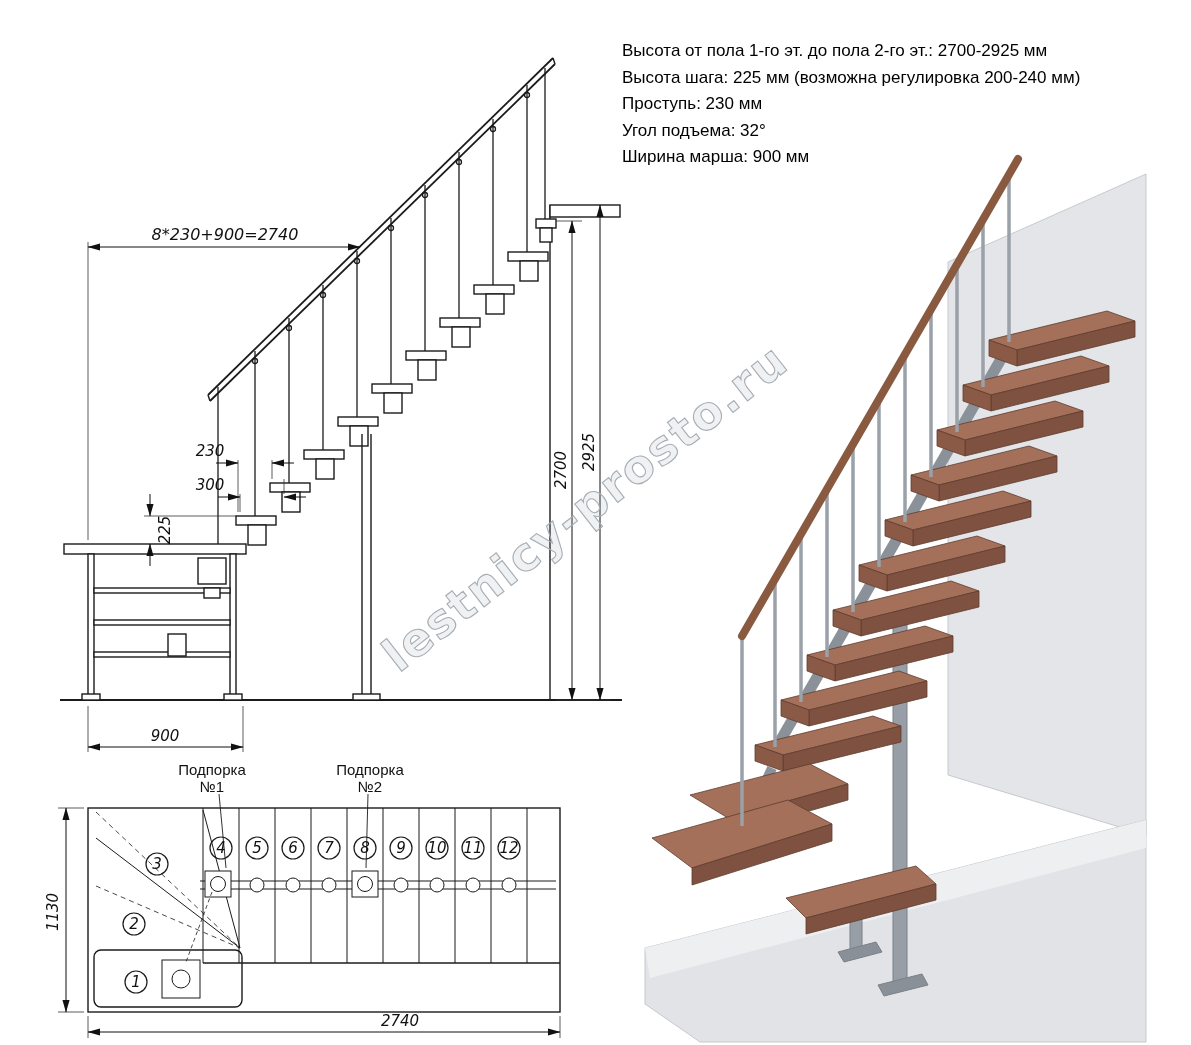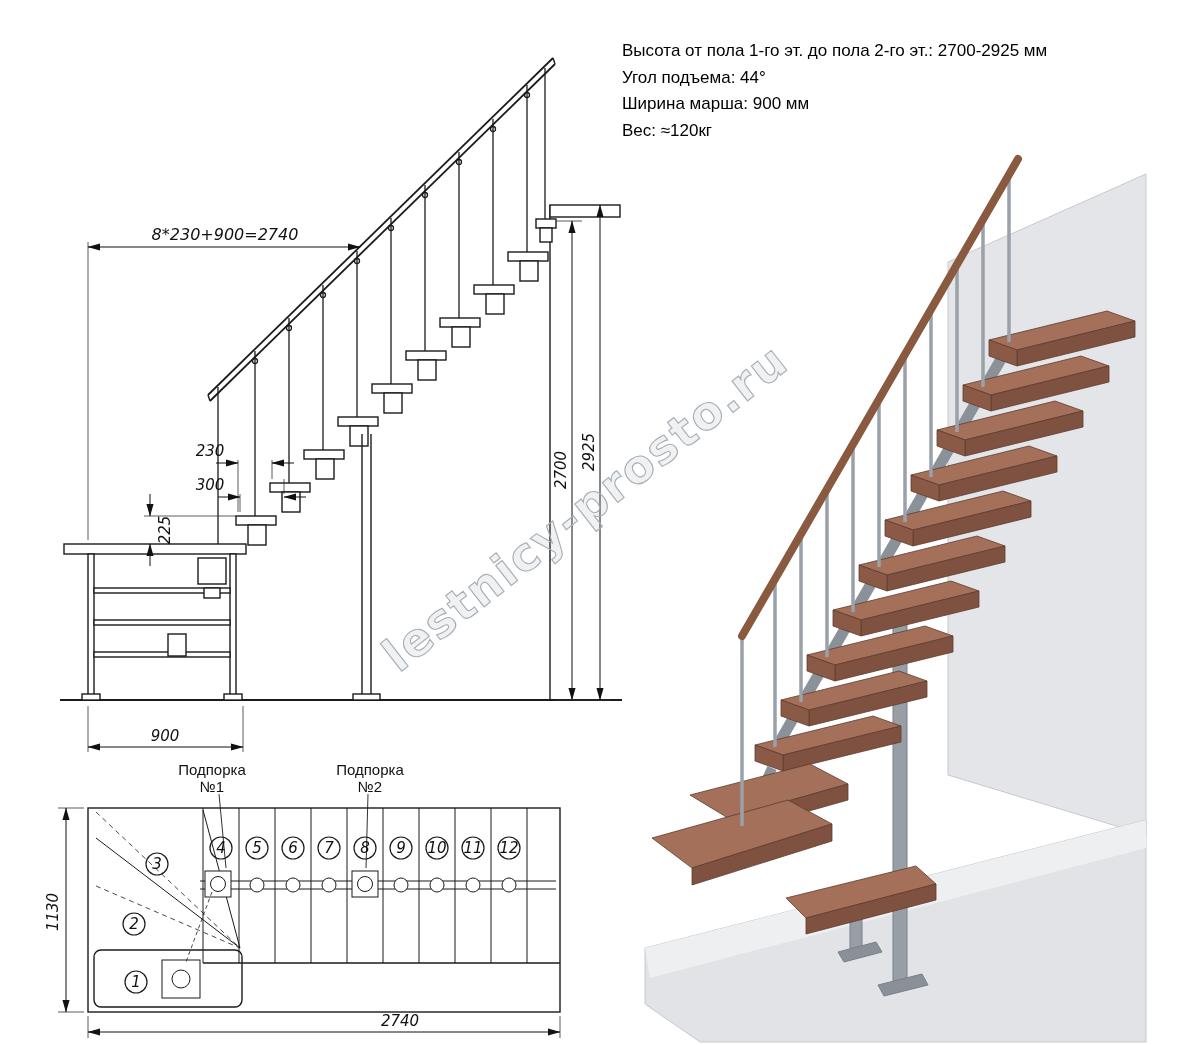--- a/index.html
+++ b/index.html
@@ -15,23 +15,24 @@
   .wm{font:600 46px "DejaVu Sans",sans-serif;fill:rgba(160,168,175,0.16);
       stroke:#a6adb4;stroke-width:1.1px;letter-spacing:2px;}
 </style>
 </head>
 <body>
 
 <div class="canvas">
 
   <div class="specs">
     <div>Высота от пола 1-го эт. до пола 2-го эт.: 2700-2925 мм</div>
-    <div>Угол подъема: 44°</div>
+    <div>Высота шага: 225 мм (возможна регулировка 200-240 мм)</div>
+    <div>Проступь: 230 мм</div>
+    <div>Угол подъема: 32°</div>
     <div>Ширина марша: 900 мм</div>
-    <div>Вес: ≈120кг</div>
   </div>
 
   <svg width="1191" height="1045" viewBox="0 0 1191 1045">
     <defs>
       <marker id="arw" viewBox="0 0 12 8" refX="11.5" refY="4" markerWidth="13" markerHeight="9" orient="auto-start-reverse">
         <path d="M12,4 L0,0.6 L0,7.4 Z" fill="#111"></path>
       </marker>
     </defs>
 
     <g>

